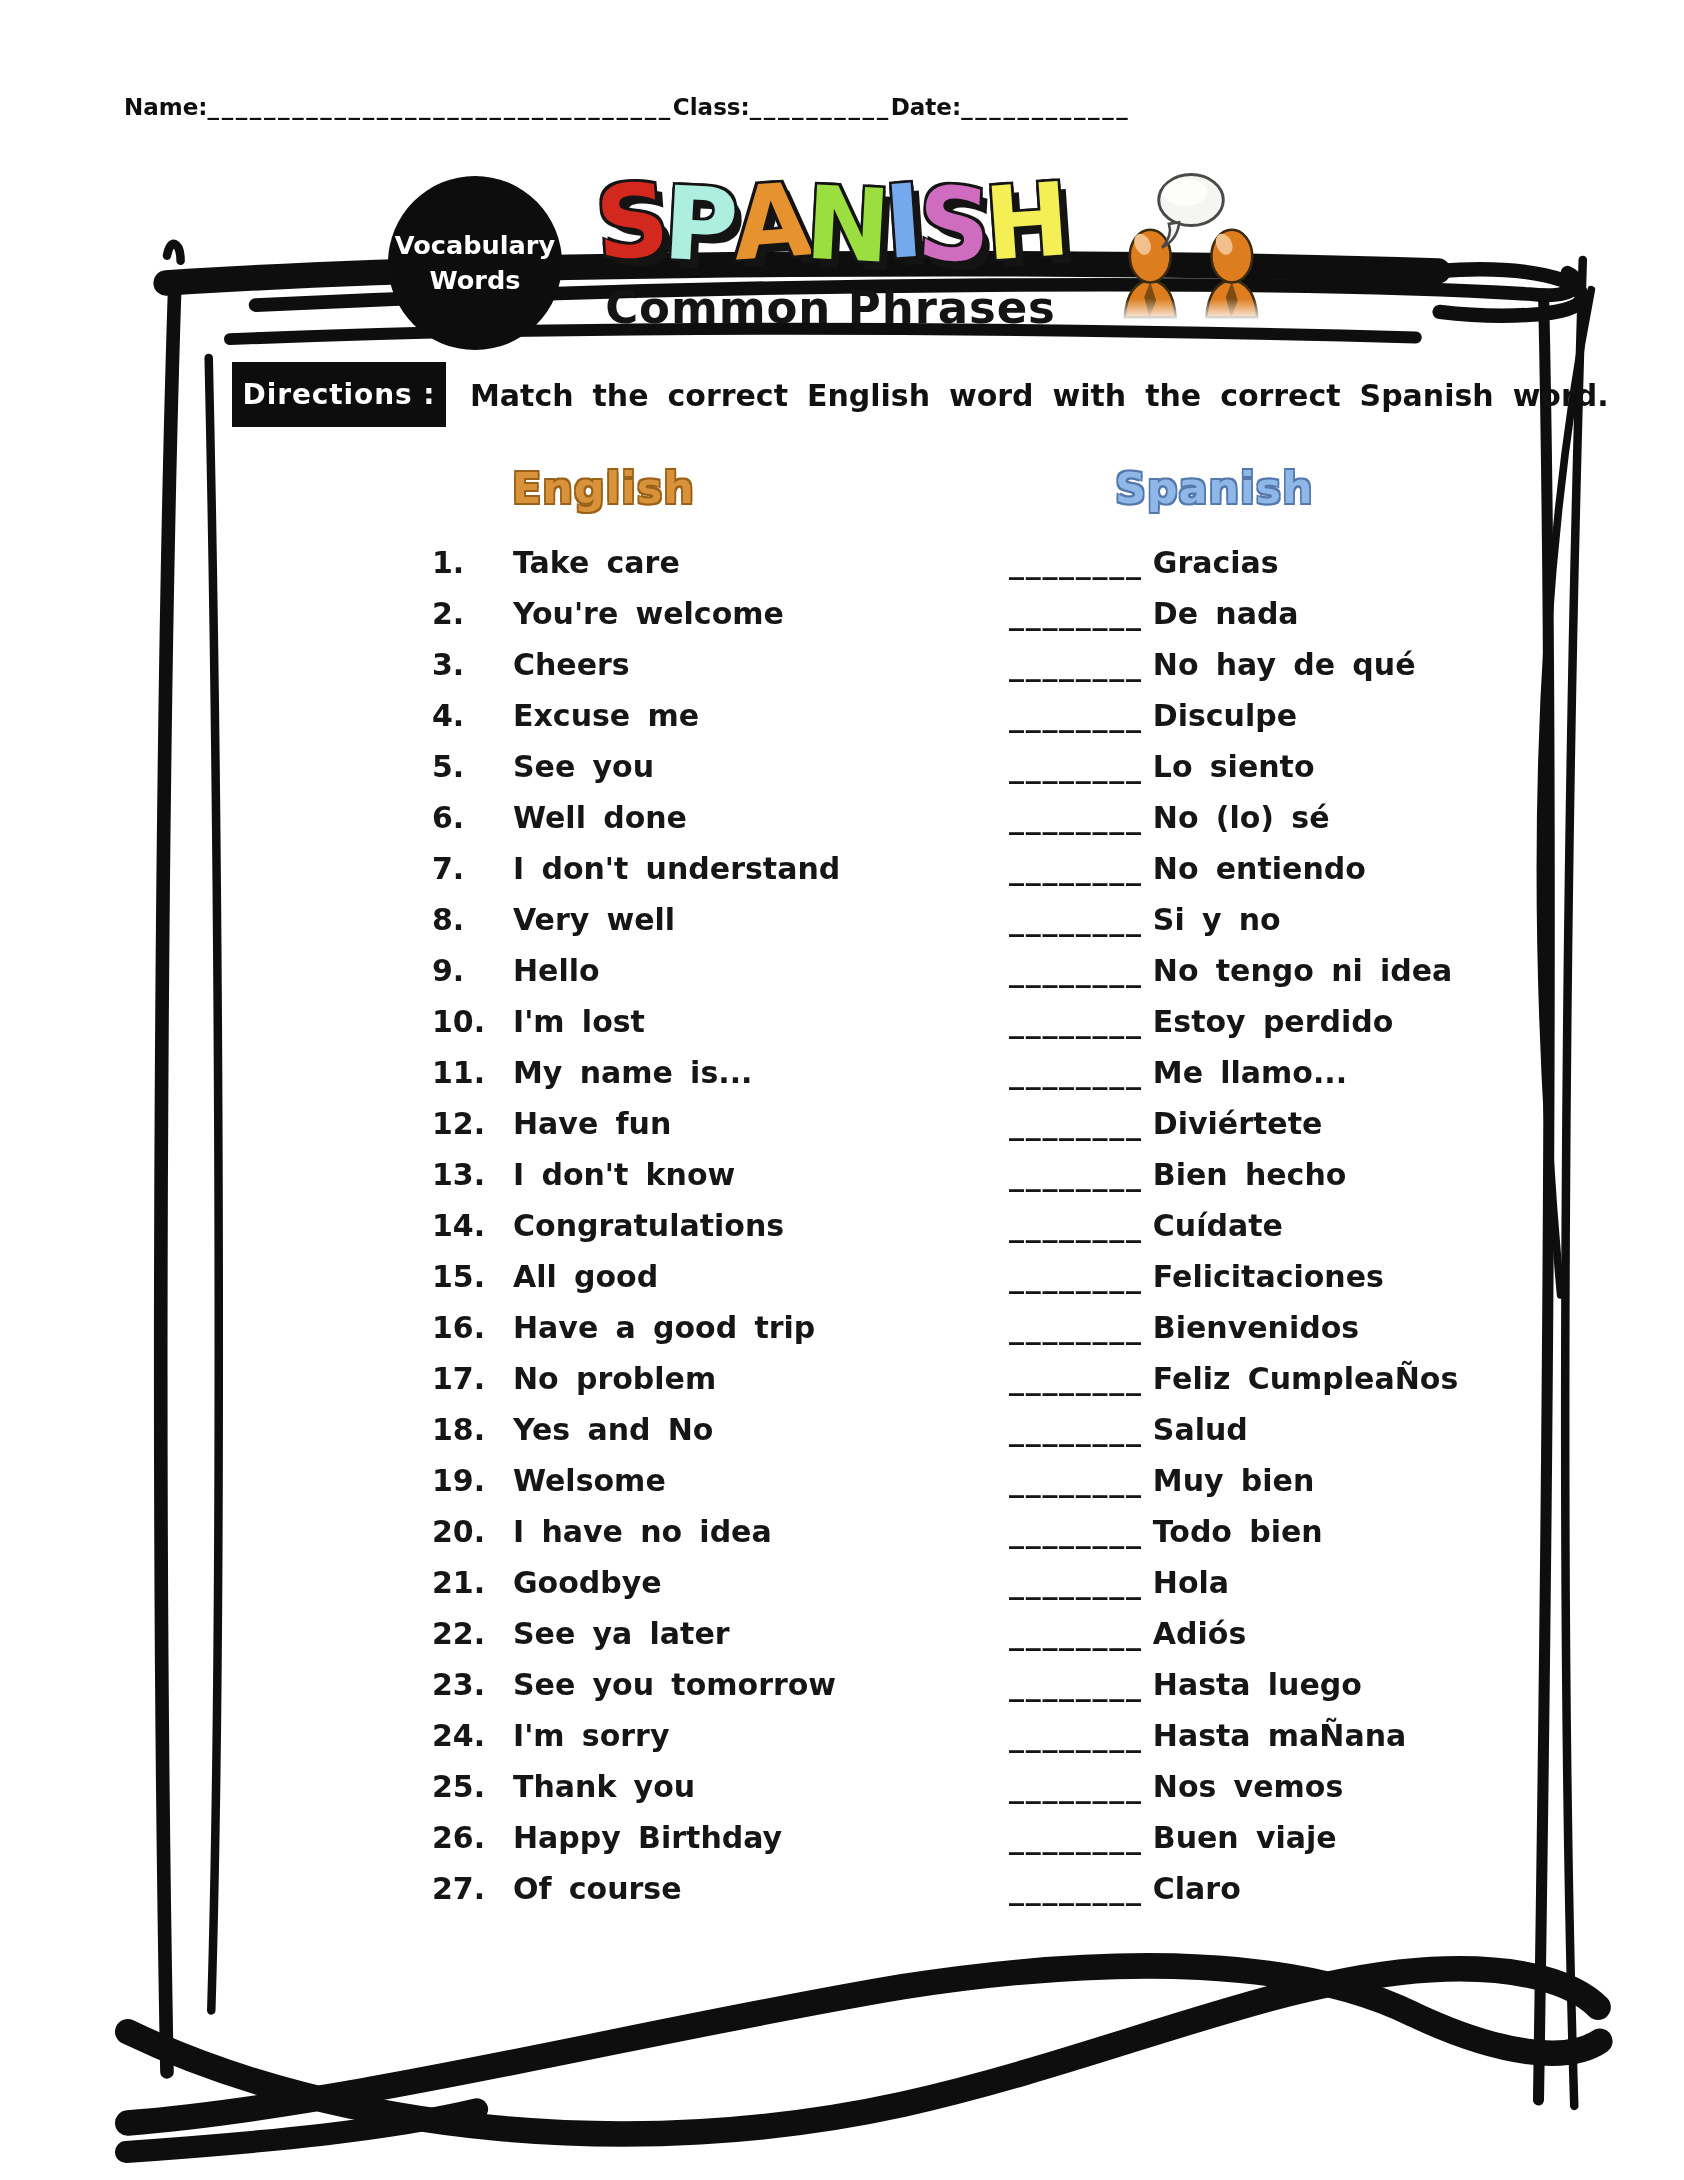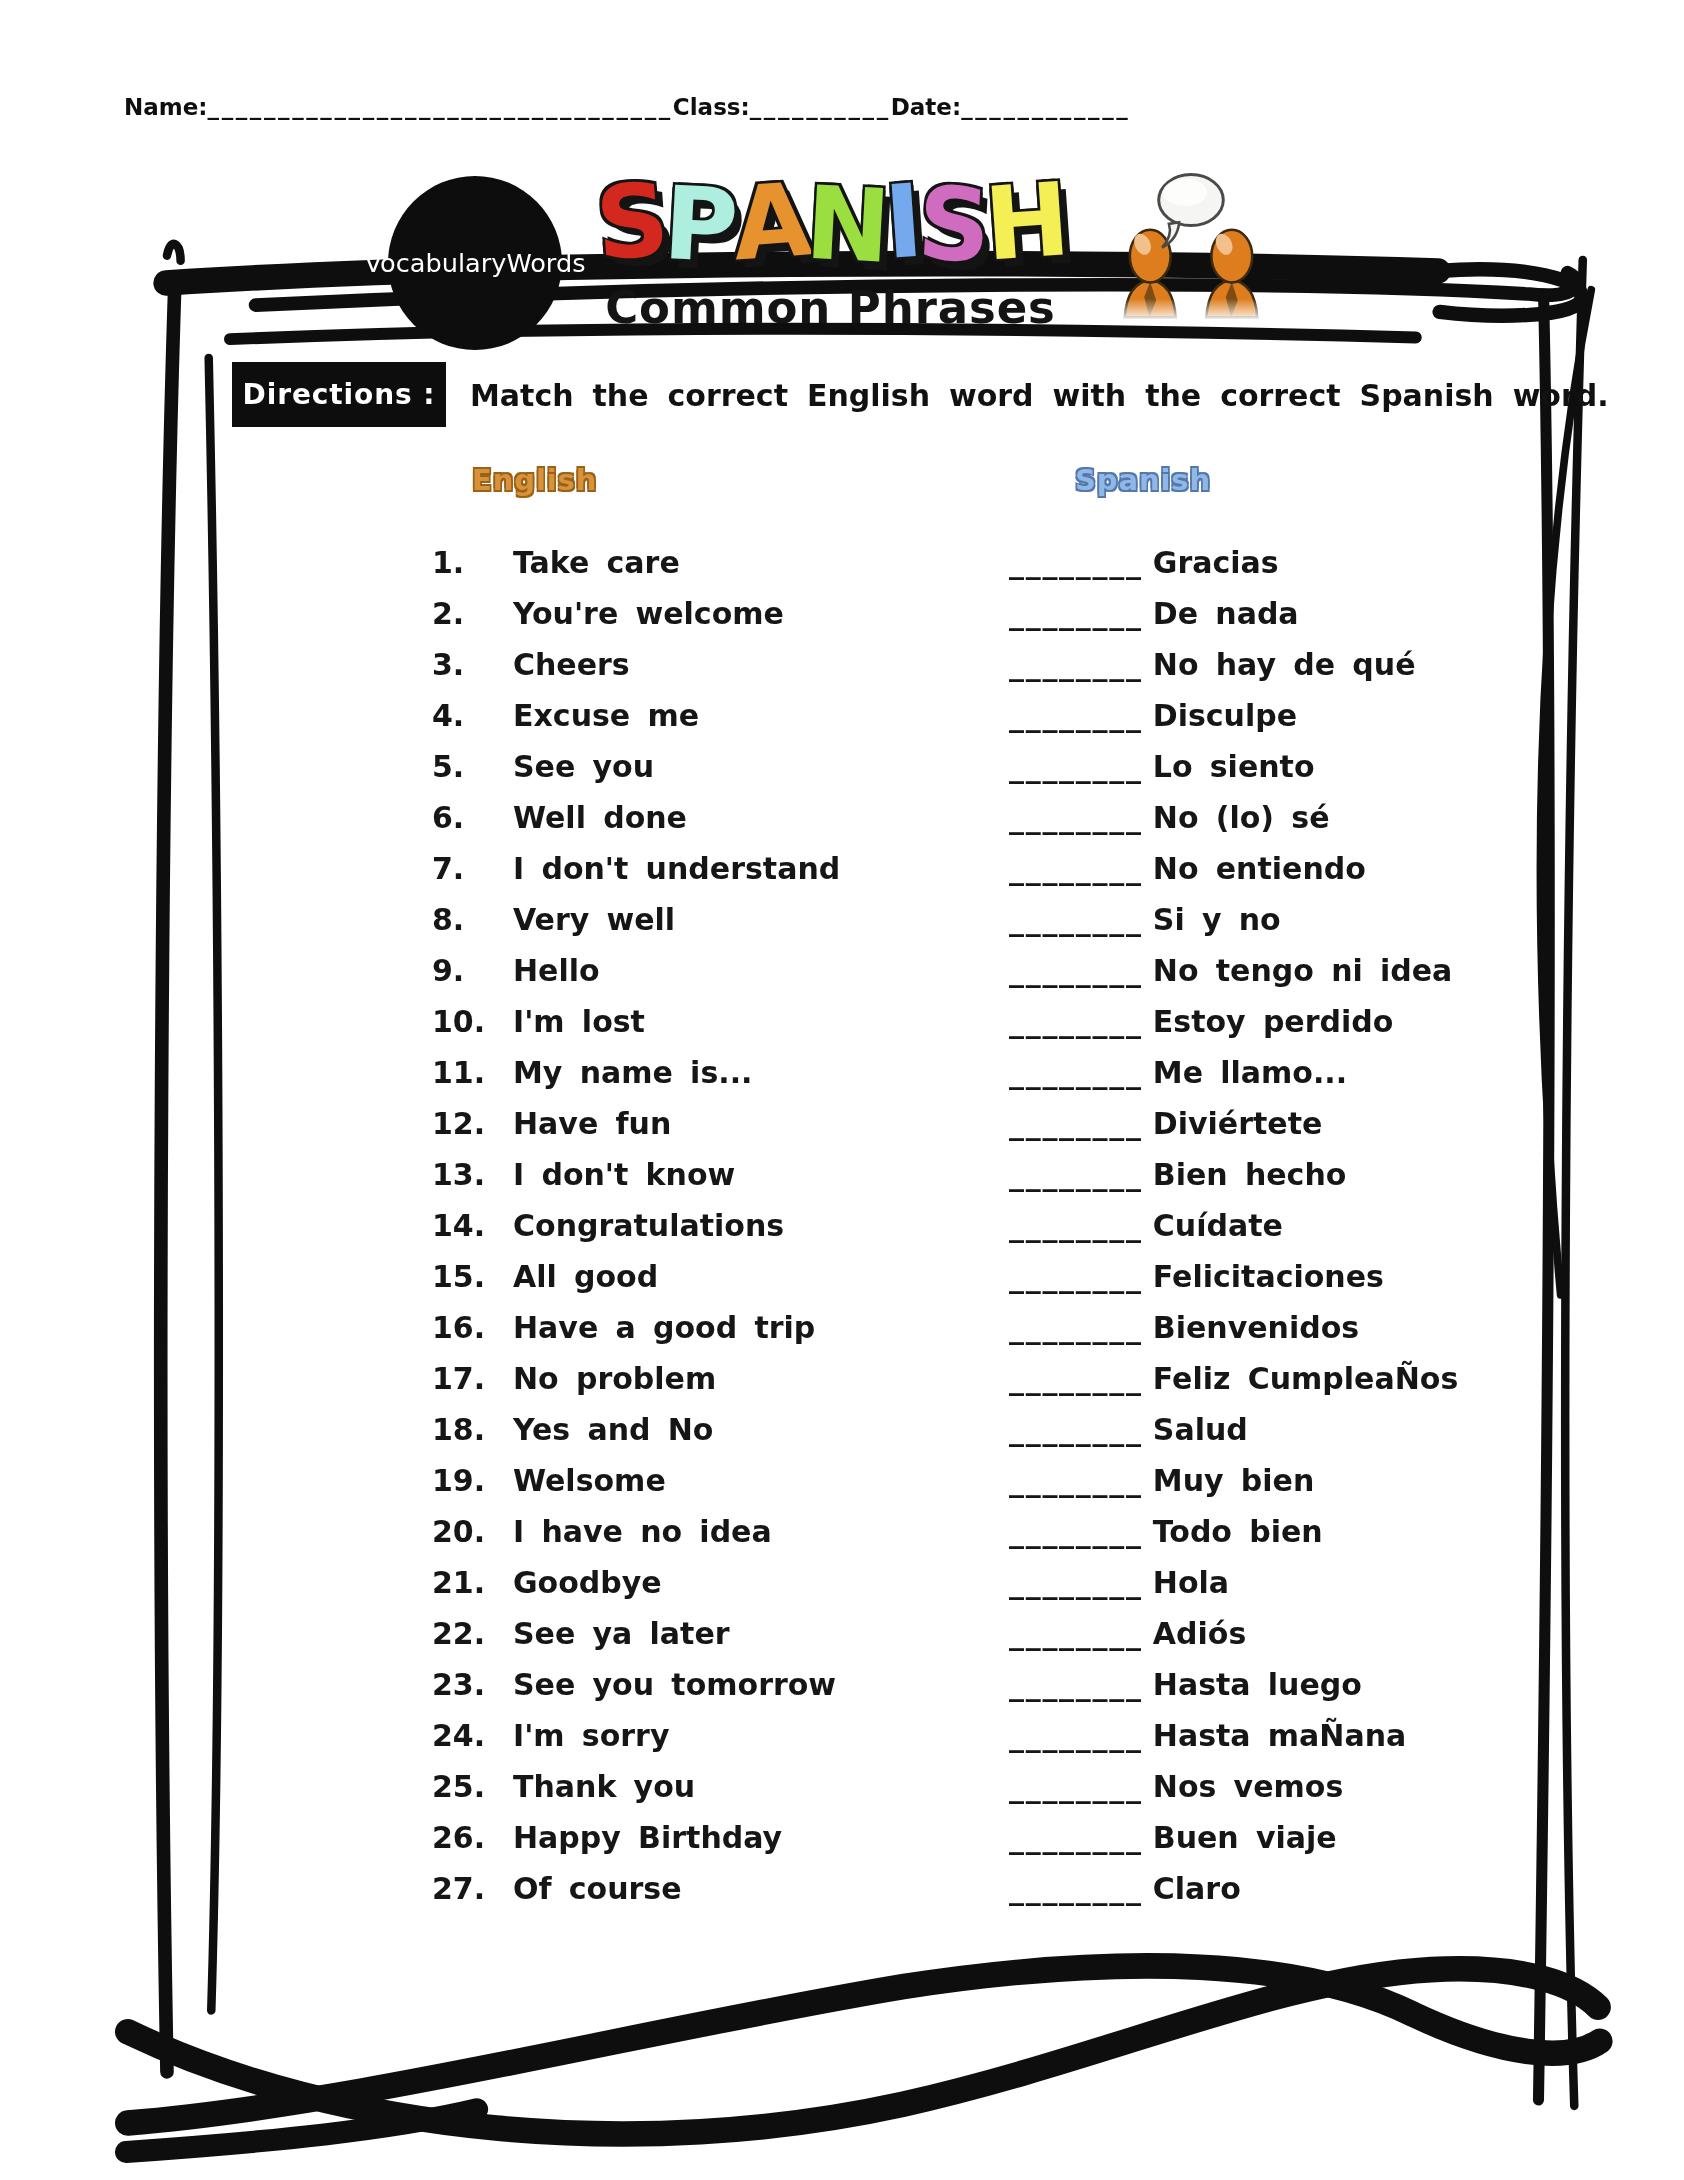--- a/index.html
+++ b/index.html
@@ -13,22 +13,22 @@
   .hdr {
     position:absolute; left:124px; top:94px; white-space:nowrap;
     font-size:23px; font-weight:bold; color:#0f0f0f;
   }
   .hdr .blank { letter-spacing:2.6px; }
 
   
   .badge {
     position:absolute; left:388px; top:176px; width:174px; height:174px;
     border-radius:50%; background:#0d0d0d; color:#ffffff;
-    display:flex; flex-direction:row; align-items:center; justify-content:center;
-    font-size:25.6px; font-weight:normal; line-height:1.35; text-align:center;
+    display:flex; flex-direction:column; align-items:center; justify-content:center;
+    font-size:25.6px; font-weight:bold; line-height:1.35; text-align:center;
   }
 
   
   .title {
     position:absolute; left:586px; top:167px; width:489px; text-align:center;
     font-size:101px; font-weight:bold; line-height:111px; letter-spacing:-5.1px;
     white-space:nowrap;
   }
   .title .tl {
     display:inline-block;
@@ -50,21 +50,21 @@
     background:#0d0d0d; color:#ffffff; display:flex; align-items:center; justify-content:center;
     font-size:28px; font-weight:bold; letter-spacing:0.9px;
   }
   .dir-text {
     position:absolute; left:470px; top:362px; height:66px; display:flex; align-items:center;
     font-size:30px; font-weight:bold; color:#111111; word-spacing:8.5px; white-space:nowrap;
   }
 
   
   .col-h {
-    position:absolute; top:463px; font-size:29px; font-weight:bold; letter-spacing:0.9px;
+    position:absolute; top:463px; font-size:43px; font-weight:bold; letter-spacing:0.9px;margin-left:40px;
   }
   .col-h.eng { left:472px; text-shadow:-1.7px -1.7px 0 #9a6218, 1.7px -1.7px 0 #9a6218, -1.7px 1.7px 0 #9a6218, 1.7px 1.7px 0 #9a6218; }
   .col-h.spa { left:1075px; text-shadow:-1.7px -1.7px 0 #5578ab, 1.7px -1.7px 0 #5578ab, -1.7px 1.7px 0 #5578ab, 1.7px 1.7px 0 #5578ab; }
 
   
   .rows { position:absolute; left:0; top:537px; width:100%; }
   .row  { position:relative; height:51px; line-height:51px; }
   .row span { position:absolute; top:0; white-space:nowrap; font-size:30px; font-weight:bold; color:#161616; }
   .row .num  { left:432px; }
   .row .eng  { left:513px; word-spacing:6.8px; }

